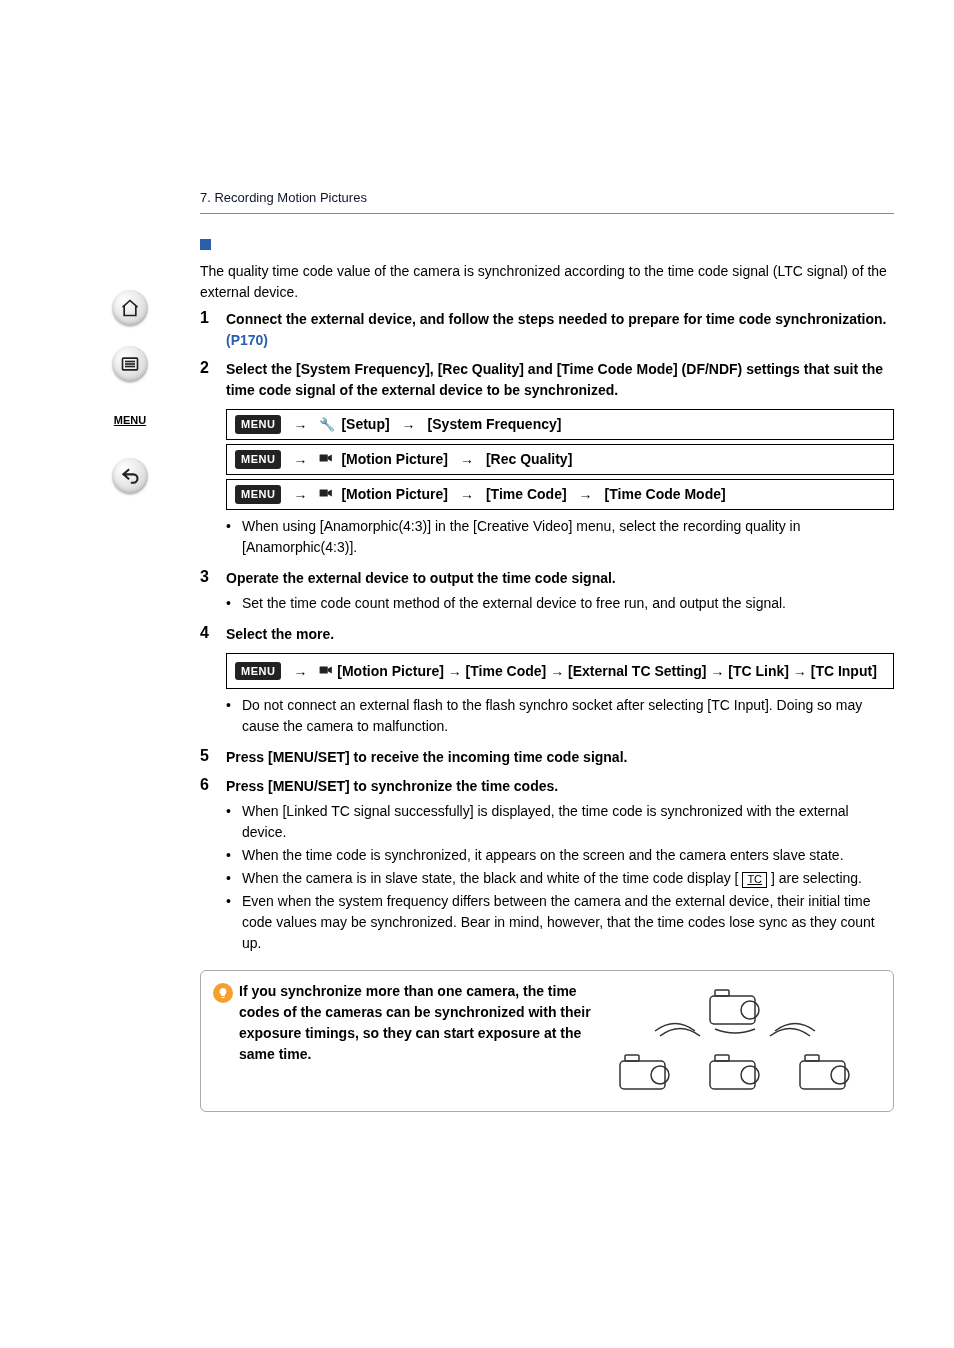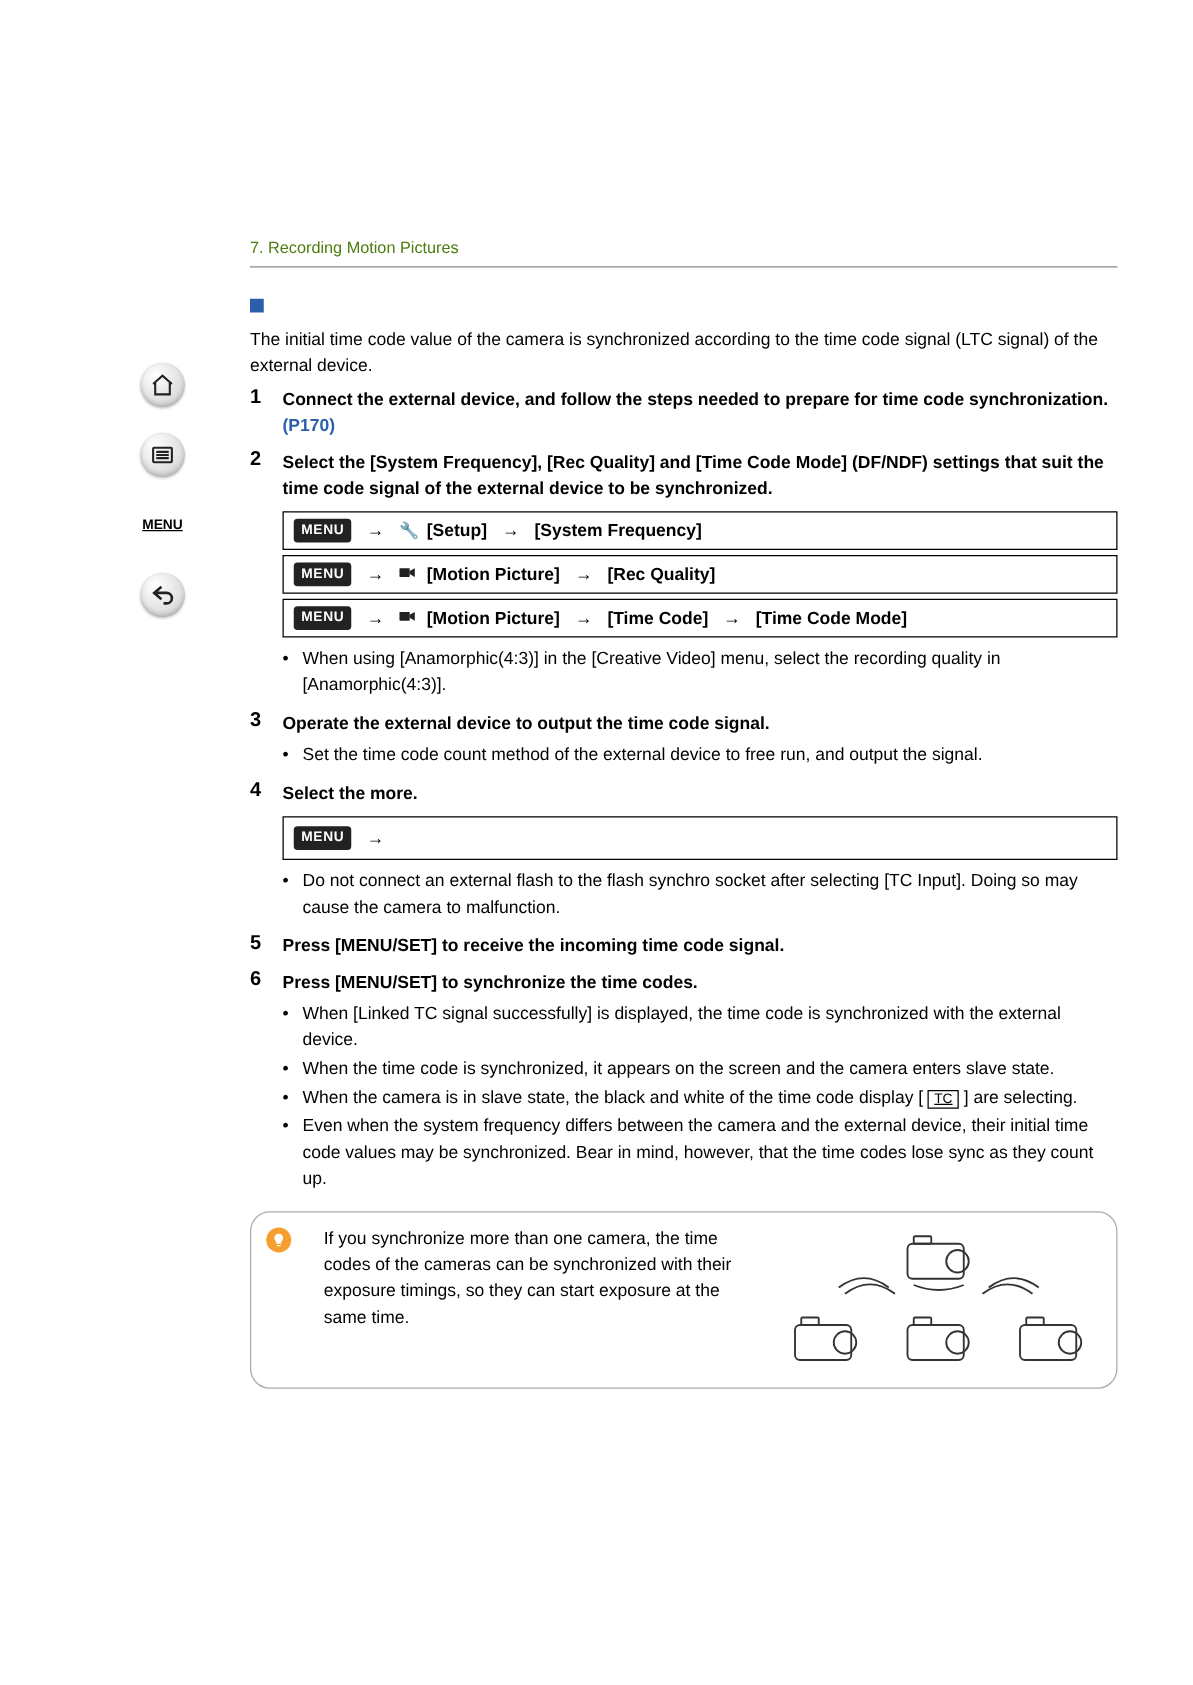--- a/index.html
+++ b/index.html
@@ -1,18 +1,18 @@
 <!DOCTYPE html>
 <html><head>
   <meta charset="utf-8">
   <style>
     * { margin: 0; padding: 0; box-sizing: border-box; }
     body { font-family: Arial, Helvetica, sans-serif; font-size: 14px; color: #000; background: #fff; width: 954px; }
     .page { position: relative; padding: 190px 60px 60px 200px; }
-    .breadcrumb { font-size: 13px; color: #4d7c0f; margin-bottom: 8px; }
+    .breadcrumb { font-size: 13px; color: #0f172a; margin-bottom: 8px; }
     .hr { border: none; border-top: 1px solid #888; margin-bottom: 20px; }
     .sidebar { position: absolute; left: 100px; top: 290px; width: 60px; display: flex; flex-direction: column; gap: 20px; align-items: center; }
     .sidebar-icon { width: 36px; height: 36px; border-radius: 50%; background: radial-gradient(circle at 35% 30%, #fff, #ccc); box-shadow: inset 0 -2px 4px rgba(0,0,0,0.2), 0 1px 2px rgba(0,0,0,0.2); display: flex; align-items: center; justify-content: center; }
     .sidebar-icon svg { width: 20px; height: 20px; }
     .para { line-height: 1.5; margin-bottom: 6px; }
     .section-title { font-weight: bold; display: inline; }
     .blue-square { display: inline-block; width: 11px; height: 11px; background: #2b5fab; margin-right: 4px; position: relative; top: 1px; }
     .step-list { list-style: none; }
     .step-item { display: flex; gap: 12px; margin-bottom: 8px; }
     .step-num { font-weight: bold; font-size: 16px; min-width: 14px; }
@@ -22,21 +22,21 @@
     .menu-table { width: 100%; margin-top: 8px; margin-bottom: 6px; }
     .menu-row-outer { border: 1px solid #000; padding: 4px 8px; display: flex; align-items: center; gap: 8px; margin-bottom: 4px; }
     .menu-chip { display: inline-flex; align-items: center; background: #222; color: #fff; border-radius: 3px; font-size: 11px; font-weight: bold; padding: 1px 6px; letter-spacing: 0.5px; }
     .arrow { margin: 0 4px; }
     .menu-icon { display: inline-block; width: 14px; text-align: center; }
     .bold { font-weight: bold; }
     .bullet-list { list-style: none; margin-top: 4px; }
     .bullet-item { display: flex; gap: 6px; line-height: 1.5; margin-bottom: 2px; }
     .bullet-dot { min-width: 10px; }
     .tc-box { display: inline-block; border: 1px solid #000; font-size: 11px; padding: 0 4px; line-height: 1.2; text-decoration: underline; }
-    .tip-box { border: 1px solid #aaa; border-radius: 16px; padding: 10px 12px; display: flex; gap: 26px; margin-top: 14px; align-items: flex-start; }
+    .tip-box { border: 1px solid #aaa; border-radius: 6px; padding: 10px 12px; display: flex; gap: 6px; margin-top: 14px; align-items: flex-start; font-weight: bold; }
     .tip-icon { width: 20px; height: 20px; border-radius: 50%; background: #f59f2e; display: flex; align-items: center; justify-content: center; flex-shrink: 0; margin-top: 2px; }
     .tip-icon svg { width: 12px; height: 12px; fill: #fff; }
     .tip-text { flex: 1; line-height: 1.5; max-width: 360px; }
     .tip-img { width: 260px; height: 120px; display: flex; flex-direction: column; align-items: center; justify-content: center; }
     .pagenum { text-align: center; font-size: 18px; text-decoration: underline; color: #2b5fab; margin-top: 40px; }
     .wrench { font-size: 13px; }
     .motion-icon svg { width: 14px; height: 12px; }
   </style>
 </head>
 <body>
@@ -65,21 +65,21 @@
     <div class="sidebar-icon">
       <svg viewBox="0 0 24 24" fill="none" stroke="#222" stroke-width="2.5">
           <path d="M11 4 L4 10 L11 16 M4 10 H16 A5 5 0 0 1 16 20 H13"></path>
         </svg>
     </div>
   </div>
 
   <p class="para">
     <span class="blue-square"></span>
   </p>
-  <p class="para">The initial time code value of the camera is synchronized according to the time code signal (LTC signal) of the external device.</p>
+  <p class="para">The quality time code value of the camera is synchronized according to the time code signal (LTC signal) of the external device.</p>
 
   <ol class="step-list">
 
     <li class="step-item">
       <span class="step-num">1</span>
       <div class="step-body">
         <span class="step-title">Connect the external device, and follow the steps needed to prepare for time code synchronization. </span><span class="link">(P170)</span>
       </div>
     </li>
 
@@ -144,20 +144,31 @@
     </li>
 
     <li class="step-item">
       <span class="step-num">4</span>
       <div class="step-body">
         <div class="step-title">Select the more.</div>
         <div class="menu-table">
           <div class="menu-row-outer" style="padding:6px 8px;">
             <span class="menu-chip">MENU</span>
             <span class="arrow">→</span>
+            <div class="bold" style="flex:1;line-height:1.6;">
+              <span class="menu-icon motion-icon"><svg viewBox="0 0 24 20" fill="#222">
+                    <rect x="1" y="4" width="14" height="12" rx="1"></rect>
+                    <path d="M15 8 L22 4 V16 L15 12 Z"></path>
+                  </svg></span>
+              <span>[Motion Picture]</span> →
+              <span>[Time Code]</span> →
+              <span>[External TC Setting]</span> →
+              <span>[TC Link]</span> →
+              <span>[TC Input]</span>
+            </div>
           </div>
         </div>
         <ul class="bullet-list">
           <li class="bullet-item">
             <span class="bullet-dot">•</span>
             <span>Do not connect an external flash to the flash synchro socket after selecting [TC Input]. Doing so may cause the camera to malfunction.</span>
           </li>
         </ul>
       </div>
     </li>

